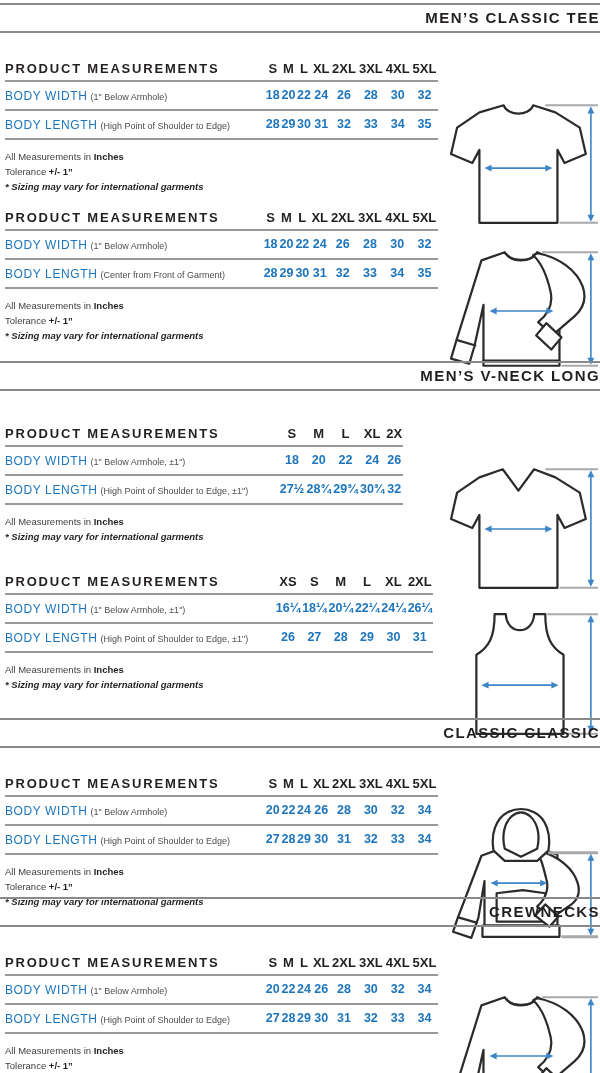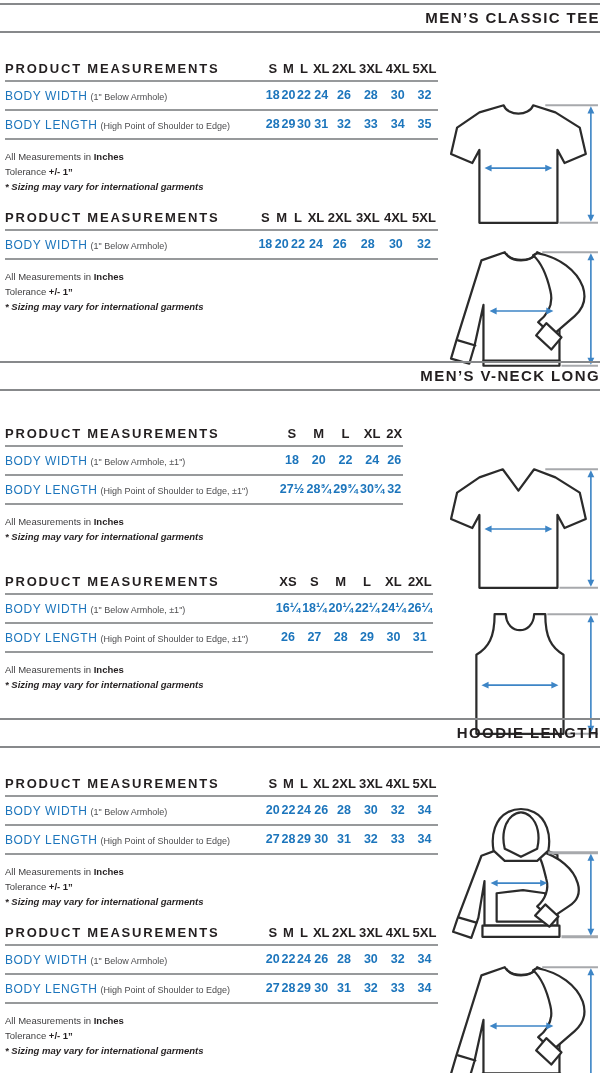--- a/index.html
+++ b/index.html
@@ -127,20 +127,31 @@
               <div class="cell label-cell"><span class="row-label">BODY WIDTH</span><span class="row-note">(1" Below Armhole)</span></div>
               <div class="cell value-cell">18</div>
               <div class="cell value-cell">20</div>
               <div class="cell value-cell">22</div>
               <div class="cell value-cell">24</div>
               <div class="cell value-cell">26</div>
               <div class="cell value-cell">28</div>
               <div class="cell value-cell">30</div>
               <div class="cell value-cell">32</div>
             </div>
+            <div class="trow">
+              <div class="cell label-cell"><span class="row-label">BODY LENGTH</span><span class="row-note">(Center from Front of Garment)</span></div>
+              <div class="cell value-cell">28</div>
+              <div class="cell value-cell">29</div>
+              <div class="cell value-cell">30</div>
+              <div class="cell value-cell">31</div>
+              <div class="cell value-cell">32</div>
+              <div class="cell value-cell">33</div>
+              <div class="cell value-cell">34</div>
+              <div class="cell value-cell">35</div>
+            </div>
           </div>
           <div class="notes">
             <p class="note-line"><span>All Measurements in</span> <span class="note-strong">Inches</span></p>
             <p class="note-line"><span>Tolerance</span> <span class="note-strong">+/- 1”</span></p>
             <p class="note-line note-italic">* Sizing may vary for international garments</p>
           </div>
         </div>
         <div class="art">
           <svg viewBox="0 0 150 136" width="152" height="138">
             <g>
@@ -278,21 +289,21 @@
               <line x1="39" y1="80" x2="103" y2="80" stroke="#3d85c6" stroke-width="1.6"></line>
               <path d="M33,80 l7,-3.4 v6.8 z" fill="#3d85c6"></path>
               <path d="M109,80 l-7,-3.4 v6.8 z" fill="#3d85c6"></path>
             </g>
           </svg>
         </div>
       </div>
     </section>
     <section class="section">
       <header class="sec-header">
-        <h2 class="sec-title">HOODIE LENGTH</h2>
+        <h2 class="sec-title">CLASSIC CLASSIC</h2>
       </header>
       <div class="sec-body">
         <div class="tableside">
           <div class="mtable cols-8">
             <div class="trow thead">
               <div class="cell label-cell header-label">PRODUCT MEASUREMENTS</div>
               <div class="cell size-cell">S</div>
               <div class="cell size-cell">M</div>
               <div class="cell size-cell">L</div>
               <div class="cell size-cell">XL</div>
@@ -352,20 +363,23 @@
             <g>
               <line x1="48" y1="76" x2="92" y2="76" stroke="#3d85c6" stroke-width="1.6"></line>
               <path d="M42,76 l7,-3.4 v6.8 z" fill="#3d85c6"></path>
               <path d="M98,76 l-7,-3.4 v6.8 z" fill="#3d85c6"></path>
             </g>
           </svg>
         </div>
       </div>
     </section>
     <section class="section">
+      <header class="sec-header">
+        <h2 class="sec-title">CREWNECKS</h2>
+      </header>
       <div class="sec-body">
         <div class="tableside">
           <div class="mtable cols-8">
             <div class="trow thead">
               <div class="cell label-cell header-label">PRODUCT MEASUREMENTS</div>
               <div class="cell size-cell">S</div>
               <div class="cell size-cell">M</div>
               <div class="cell size-cell">L</div>
               <div class="cell size-cell">XL</div>
               <div class="cell size-cell">2XL</div>

